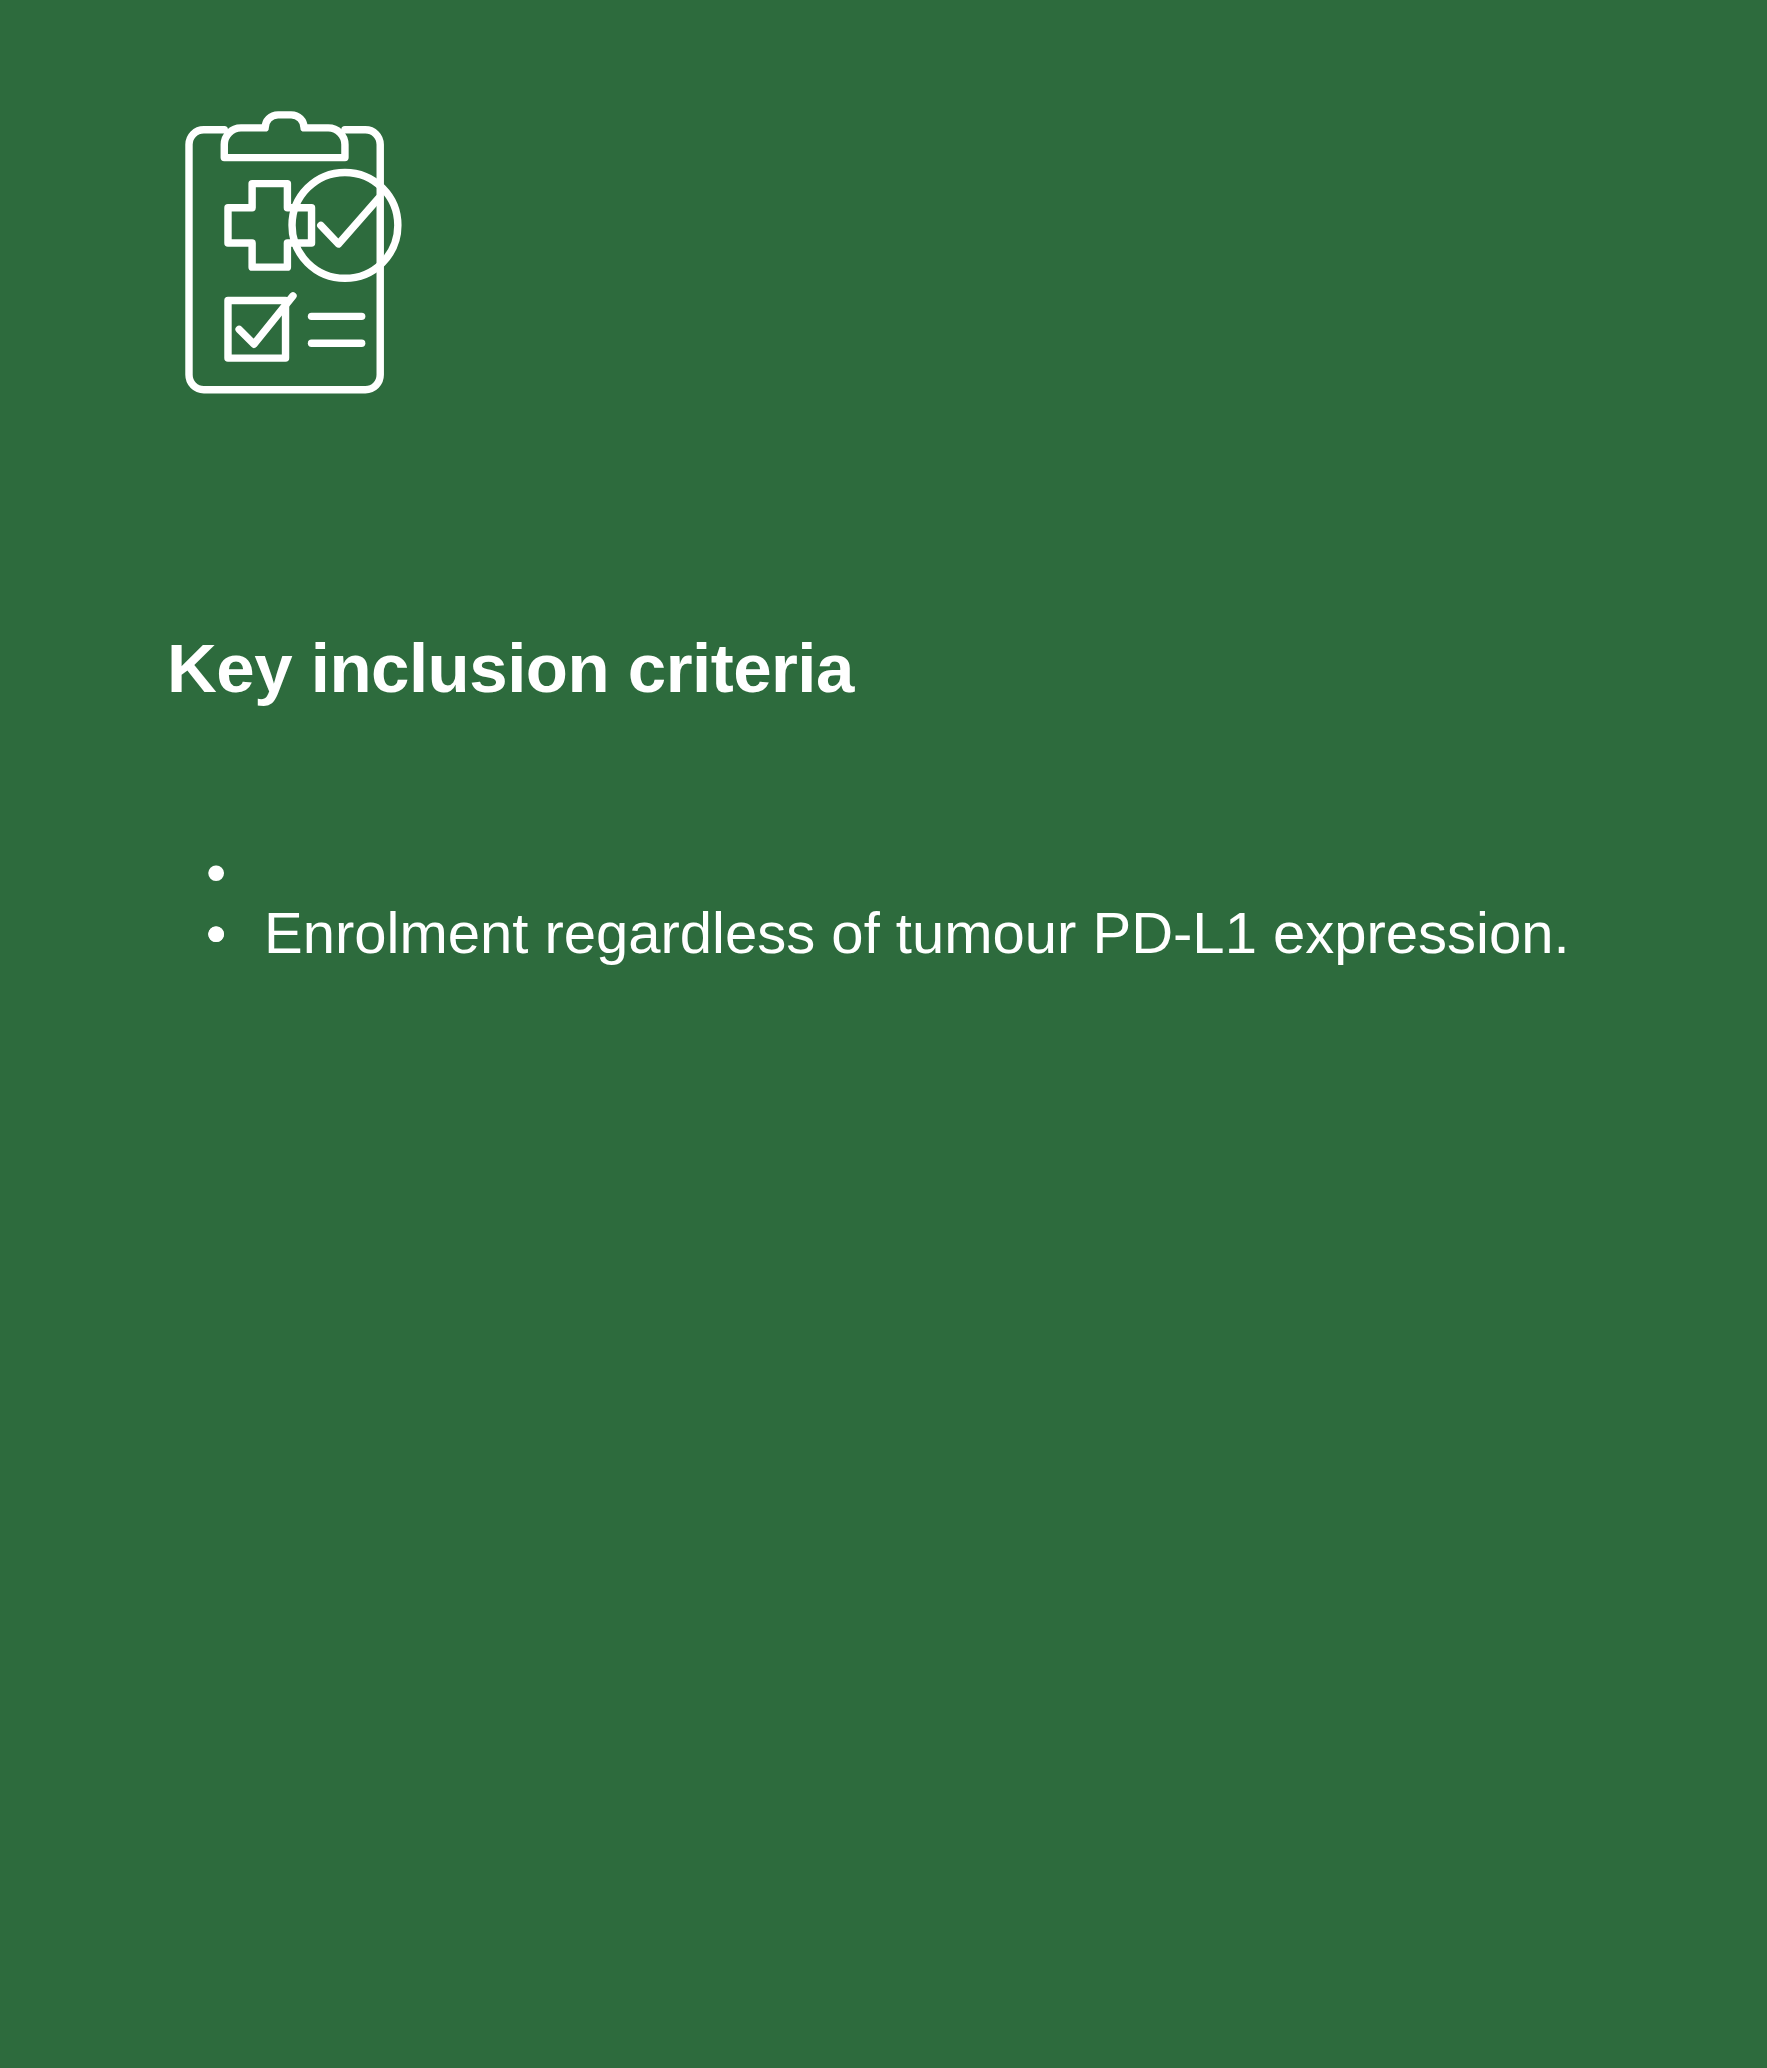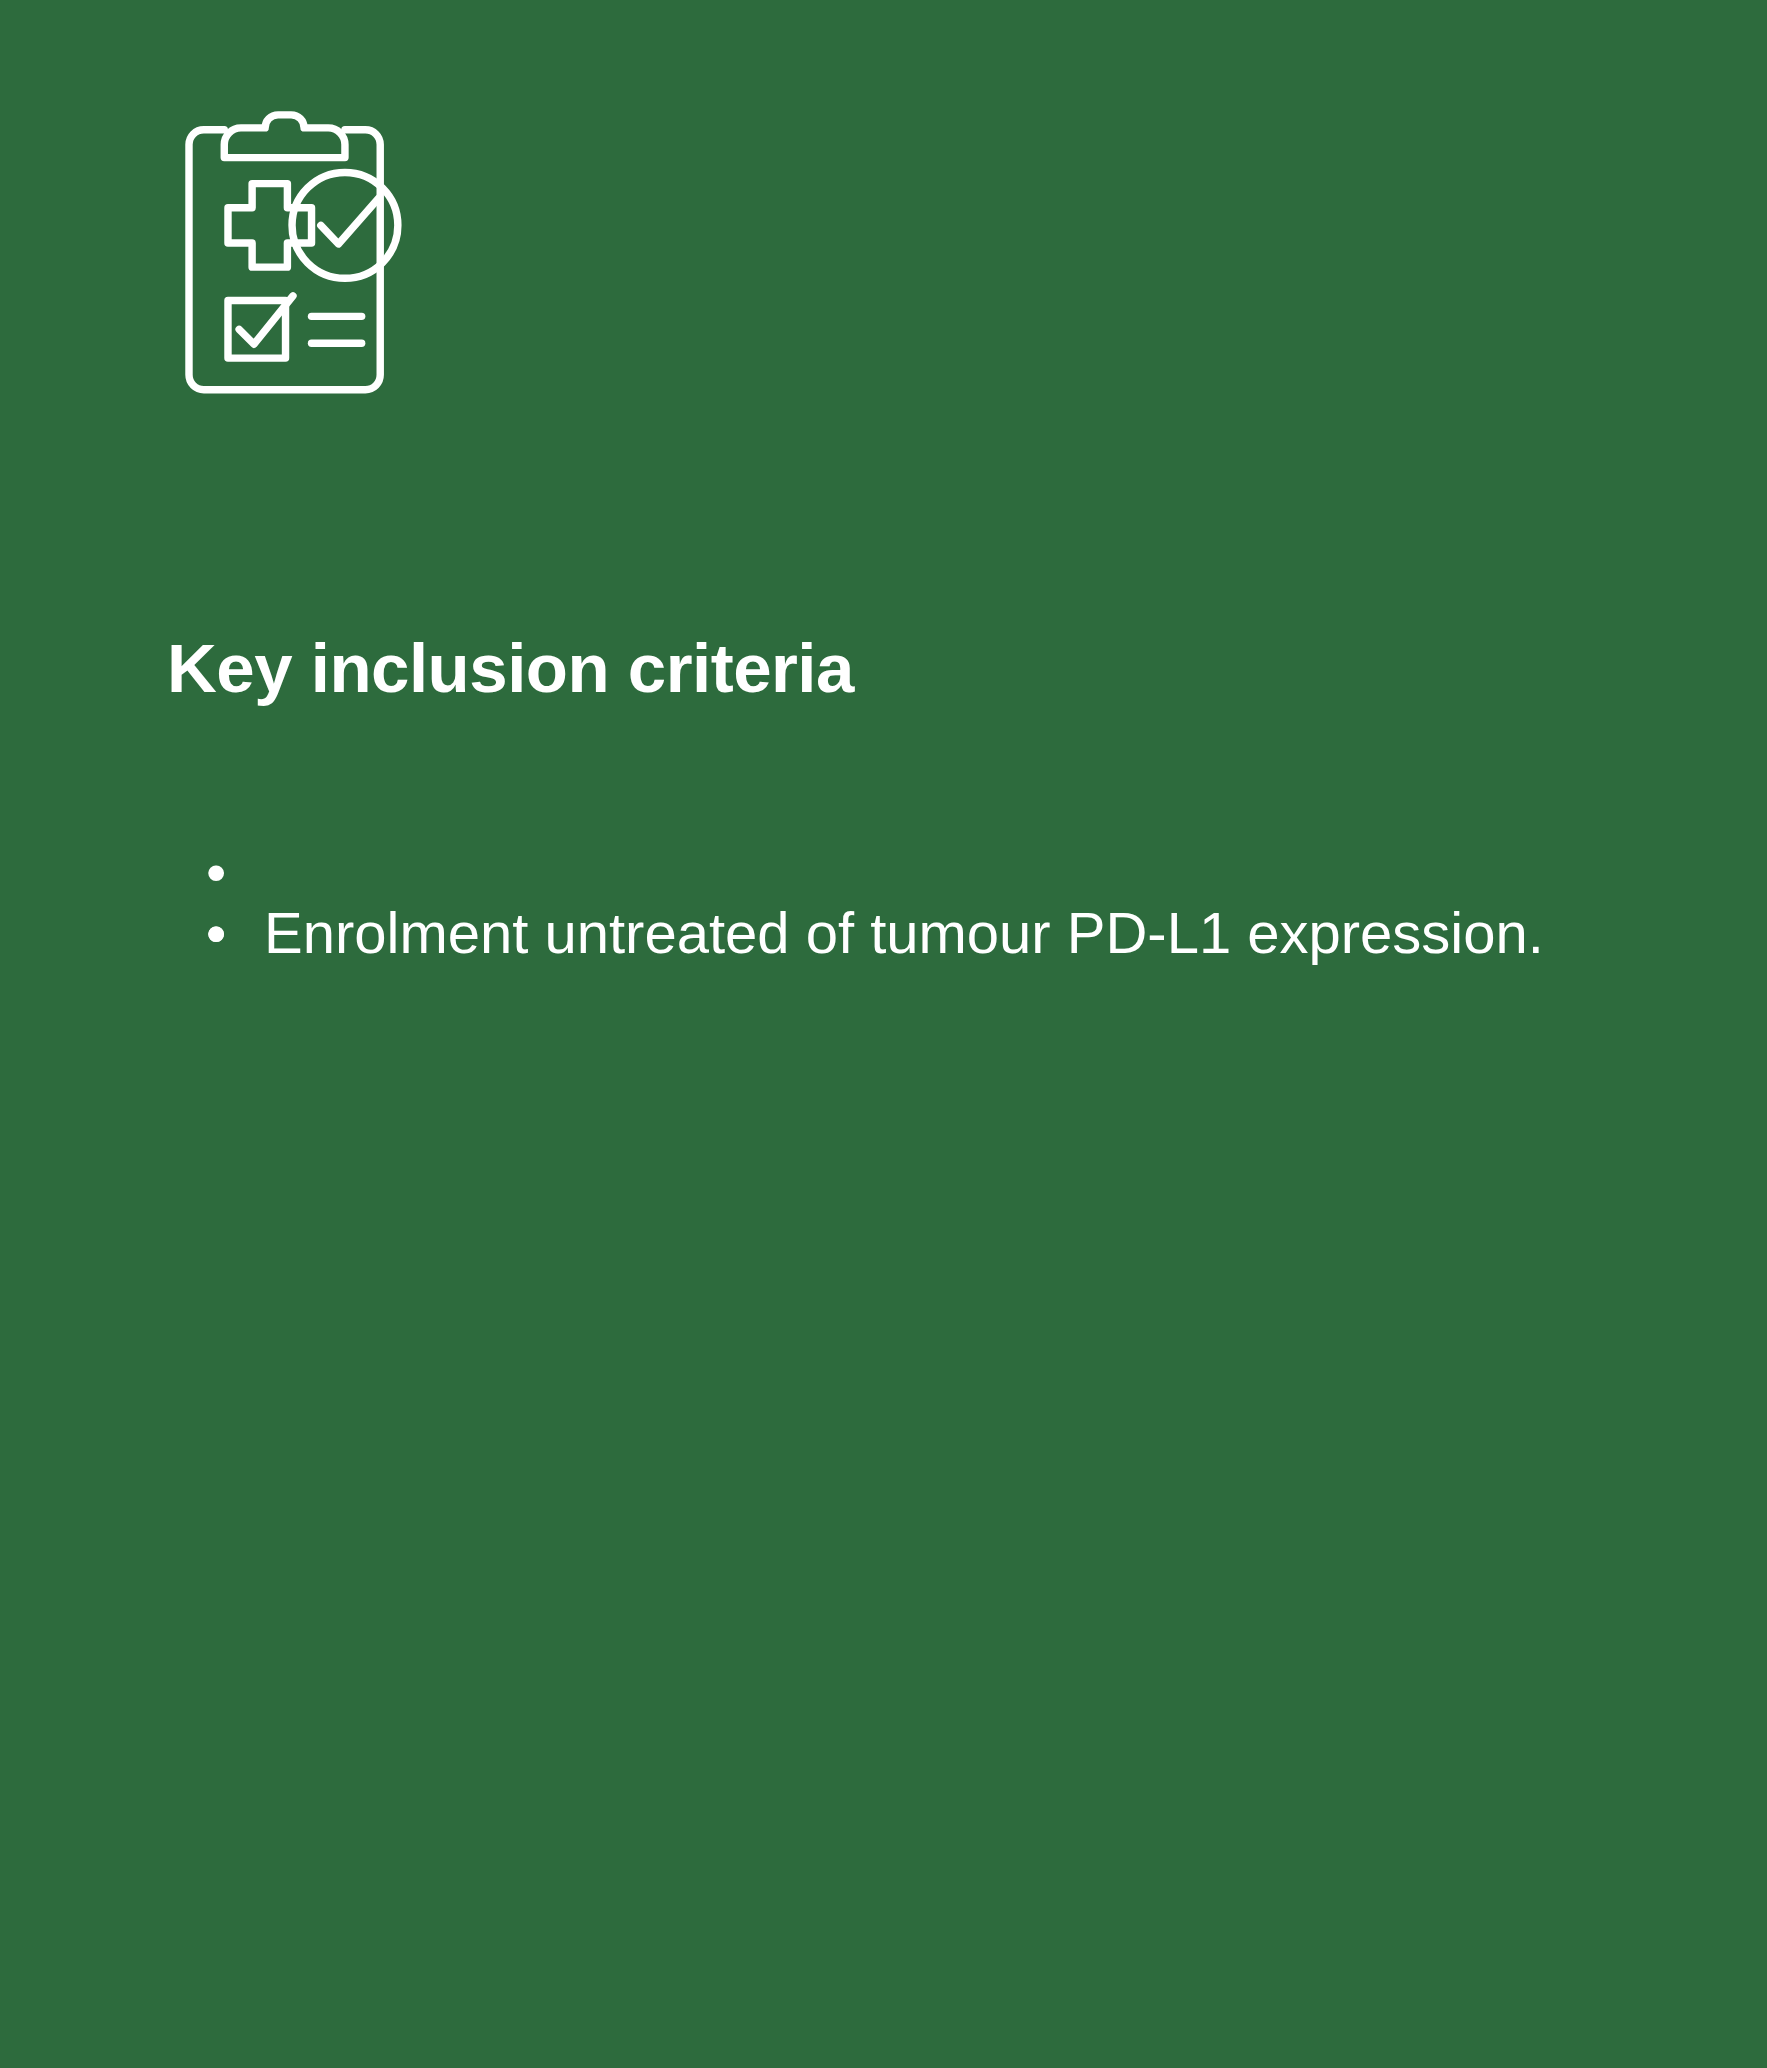--- a/index.html
+++ b/index.html
@@ -101,18 +101,18 @@
 
   <ul class="bullets">
     <li class="bullet">
       <span class="dot">•</span>
     </li>
     <li class="bullet">
       <span class="dot">•</span>
     </li>
     <li class="bullet">
       <span class="dot">•</span>
-      <span>Enrolment untreated of tumour PD-L1 expression.</span>
+      <span>Enrolment regardless of tumour PD-L1 expression.</span>
     </li>
   </ul>
 
 </div>
 
 
 </body></html>

